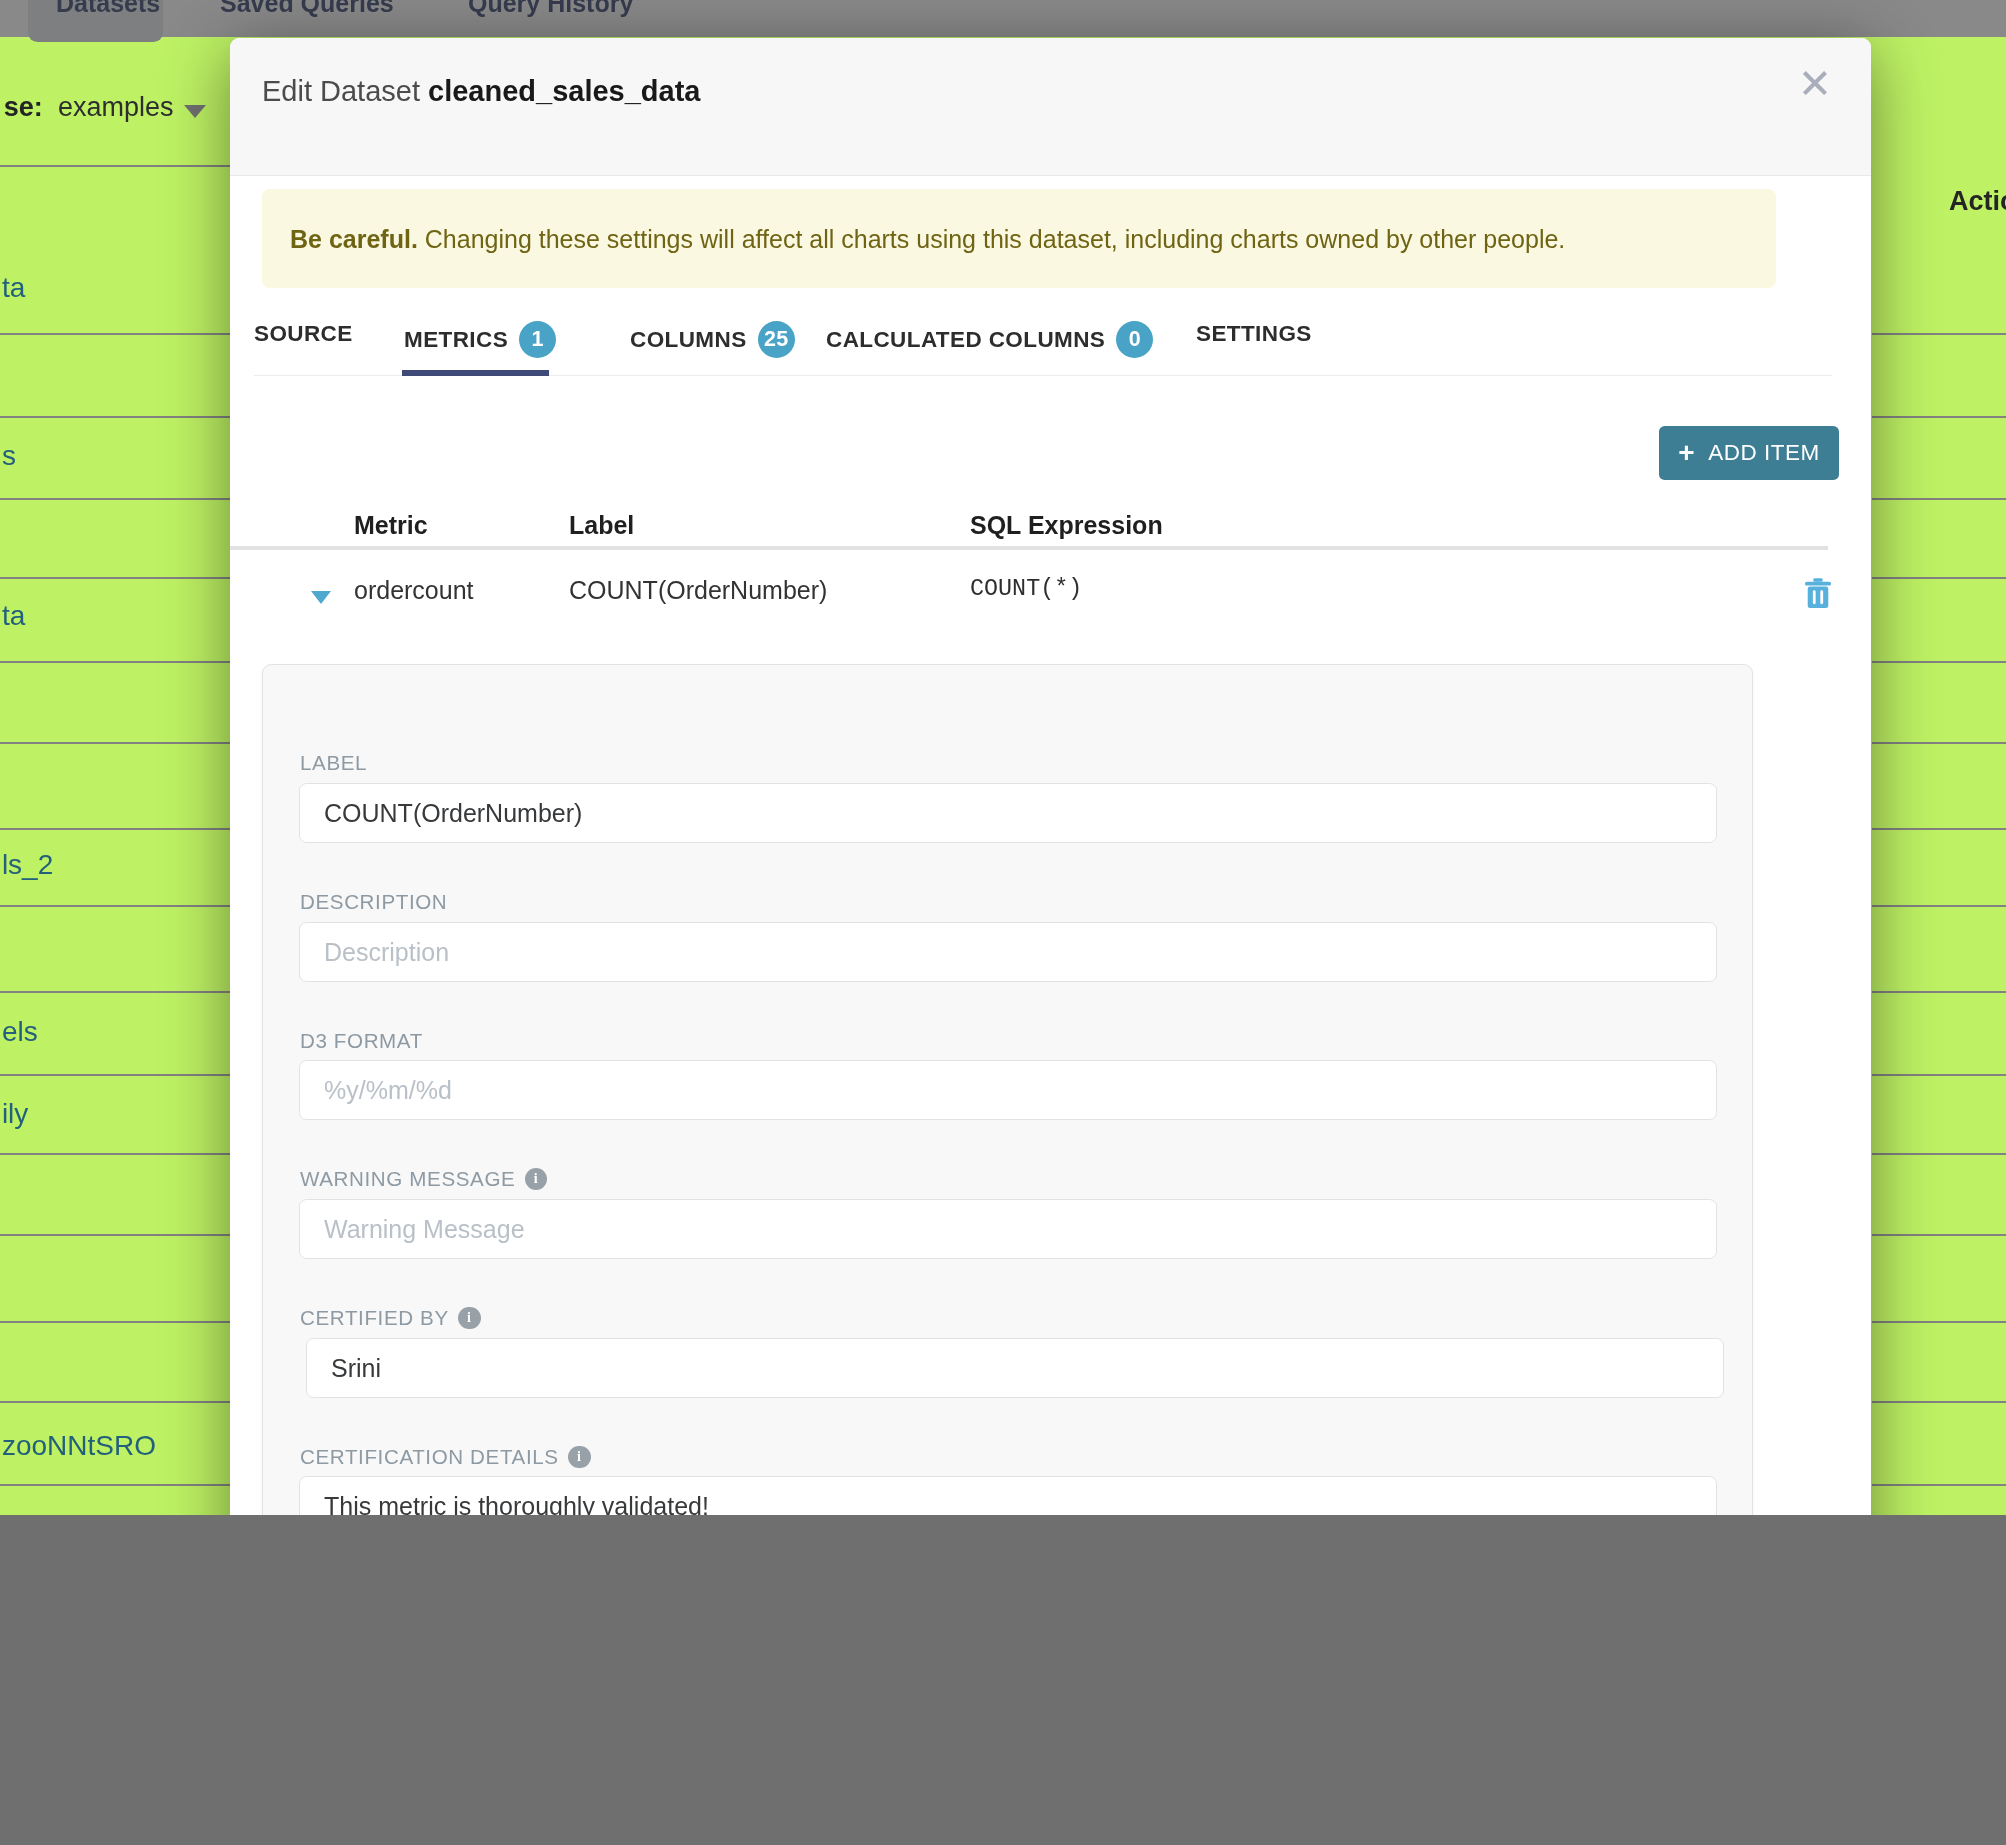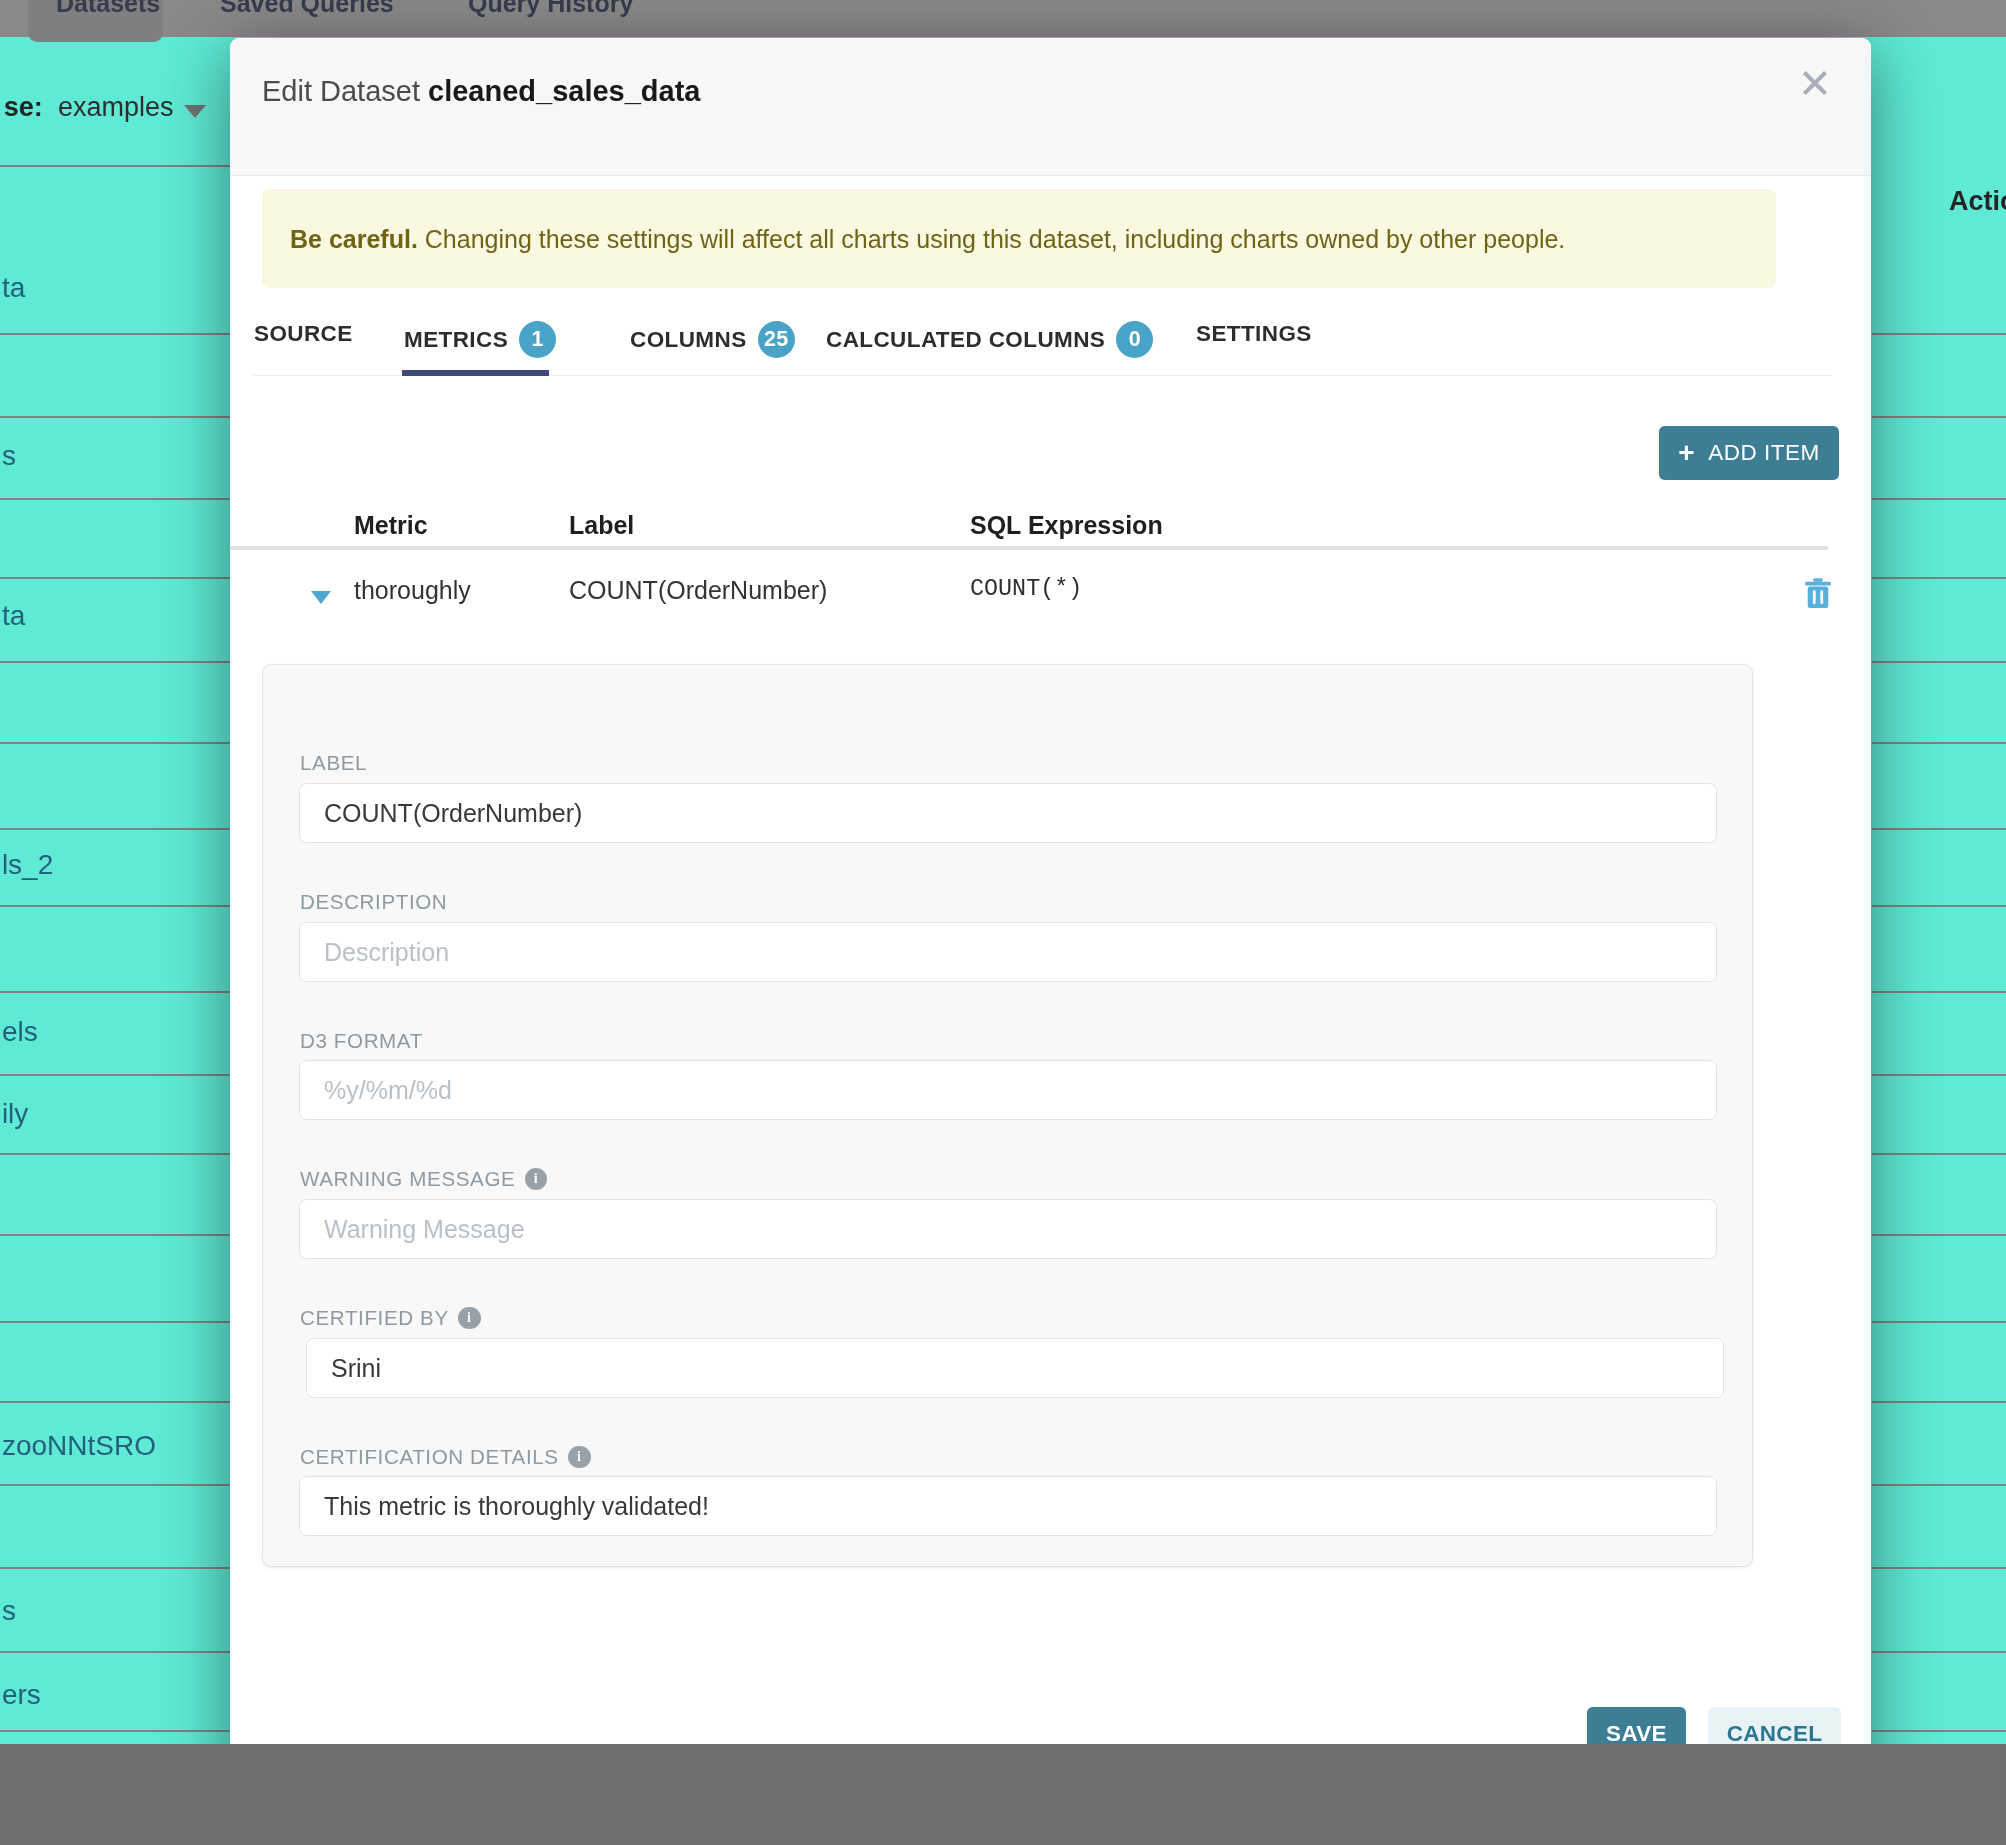--- a/index.html
+++ b/index.html
@@ -1,18 +1,18 @@
 <!DOCTYPE html>
 <html style="font-size:15px"><head>
 <meta charset="utf-8">
 <style>
   html,body{margin:0;padding:0;background:#6f6f6f;}
   #canvas{
-    position:relative;width:2007px;height:1744px;overflow:hidden;
-    background:#5eead4;
+    position:relative;width:2007px;height:1515px;overflow:hidden;
+    background:#bef264;
     font-family:"Liberation Sans",sans-serif;
     -webkit-font-smoothing:antialiased;
   }
   
   .bg-nav{position:absolute;left:0;top:0;width:100%;height:37px;background:#898989;}
   .bg-nav-active{position:absolute;left:28px;top:-17px;width:135px;height:59px;background:#7e7f81;border-radius:9.4px;}
   .bg-nav-label{position:absolute;top:-11.2px;font-size:25px;font-weight:600;color:#363c4e;white-space:nowrap;}
   .bg-db{position:absolute;top:92px;font-size:27px;color:#2e2e2e;white-space:nowrap;}
   .bg-db b{font-weight:700;color:#242424;}
   .bg-caret{position:absolute;top:105px;width:0;height:0;border-left:11.2px solid transparent;border-right:11.2px solid transparent;border-top:13px solid #707070;}
@@ -179,21 +179,21 @@
       <span>ADD ITEM</span>
     </div>
 
     <div class="mtable-head" style="left:124px;">Metric</div>
     <div class="mtable-head" style="left:339px;">Label</div>
     <div class="mtable-head" style="left:740px;">SQL Expression</div>
     <div class="mtable-divider"></div>
 
     <div>
       <div class="mrow-caret"></div>
-      <div class="mrow-text" style="left:124px;">thoroughly</div>
+      <div class="mrow-text" style="left:124px;">ordercount</div>
       <div class="mrow-text" style="left:339px;">COUNT(OrderNumber)</div>
       <div class="mrow-text mrow-sql" style="left:740px;">COUNT(*)</div>
       <div class="mrow-trash">
         <svg width="28" height="32" viewBox="0 0 30 34">
           <rect x="4" y="9" width="22" height="23" rx="2.5" fill="#58b1dc"></rect>
           <rect x="1" y="4" width="28" height="4" rx="2" fill="#58b1dc"></rect>
           <rect x="10" y="0" width="10" height="4" rx="1.5" fill="#58b1dc"></rect>
           <rect x="9.5" y="13" width="3" height="15" rx="1.5" fill="#ffffff"></rect>
           <rect x="17.5" y="13" width="3" height="15" rx="1.5" fill="#ffffff"></rect>
         </svg>

